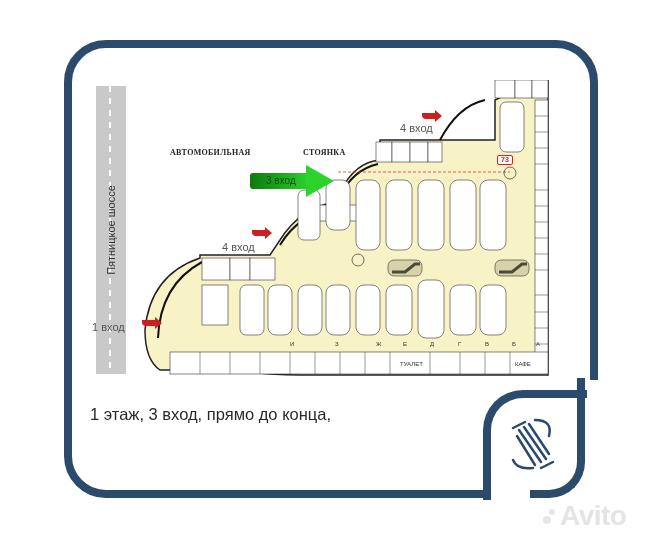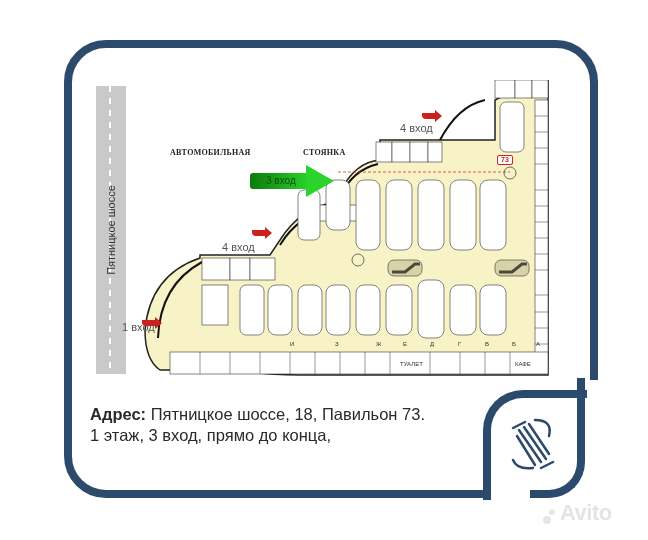--- a/index.html
+++ b/index.html
@@ -79,21 +79,21 @@
     font-size: 7px; color: #d62020; text-align: center; line-height: 7px; font-weight: bold;
   }
 
   .address {
     position: absolute; left: 90px; top: 404px; width: 400px;
     font-size: 16.5px; color: #2a2a2a; line-height: 21px;
   }
   .address b { font-weight: bold; color: #2a2a2a; }
 
   .avito {
-    position: absolute; left: 545px; top: 500px; font-size: 22px; color: #e4e4e4; font-weight: bold;
+    position: absolute; left: 545px; top: 500px; font-size: 28px; color: #e4e4e4; font-weight: bold;
     letter-spacing: -0.5px;
   }
   .avito-dots { position: absolute; left: 543px; top: 506px; }
 </style>
 </head>
 <body>
 
 <div class="frame"></div>
 
 <div class="road">
@@ -201,36 +201,35 @@
   <text class="sec-letter" x="345" y="266">В</text>
   <text class="sec-letter" x="372" y="266">Б</text>
   <text class="sec-letter" x="396" y="266">А</text>
   <text class="sec-letter" x="260" y="286">ТУАЛЕТ</text>
   <text class="sec-letter" x="375" y="286">КАФЕ</text>
 </svg>
 
 <div class="badge73">73</div>
 
 <div class="red-arrow" style="left:142px; top:320px;"></div>
-<div class="entry-label" style="left:122px; top:321px;">1 вход</div>
+<div class="entry-label" style="left:92px; top:321px;">1 вход</div>
 
 <div class="red-arrow" style="left:252px; top:230px;"></div>
 <div class="entry-label" style="left:222px; top:241px;">4 вход</div>
 
 <div class="red-arrow" style="left:422px; top:113px;"></div>
 <div class="entry-label" style="left:400px; top:122px;text-align:center;">4 вход</div>
 
 <div class="green-arrow">
   <div class="shaft"></div>
     <div class="head"></div>
   <div class="lbl">3 вход</div>
 </div>
 
 <div class="address">
-  <div><b>Адрес:</b><span> Пятницкое шоссе, 18, Павильон 73.</span></div>
   <div>1 этаж, 3 вход, прямо до конца,</div>
 </div>
 
 <div class="corner-cut"></div>
 <div class="logo-box-r"></div>
 <div class="logo-box"></div>
 <div class="logo-curve"></div>
 <svg style="position:absolute;left:505px;top:410px;" width="60" height="66" viewBox="0 0 60 66">
   <g fill="none" stroke="#2c4a6b" stroke-width="2.5" stroke-linecap="round">
     <path d="M30,10 Q48,10 44,26"></path>

